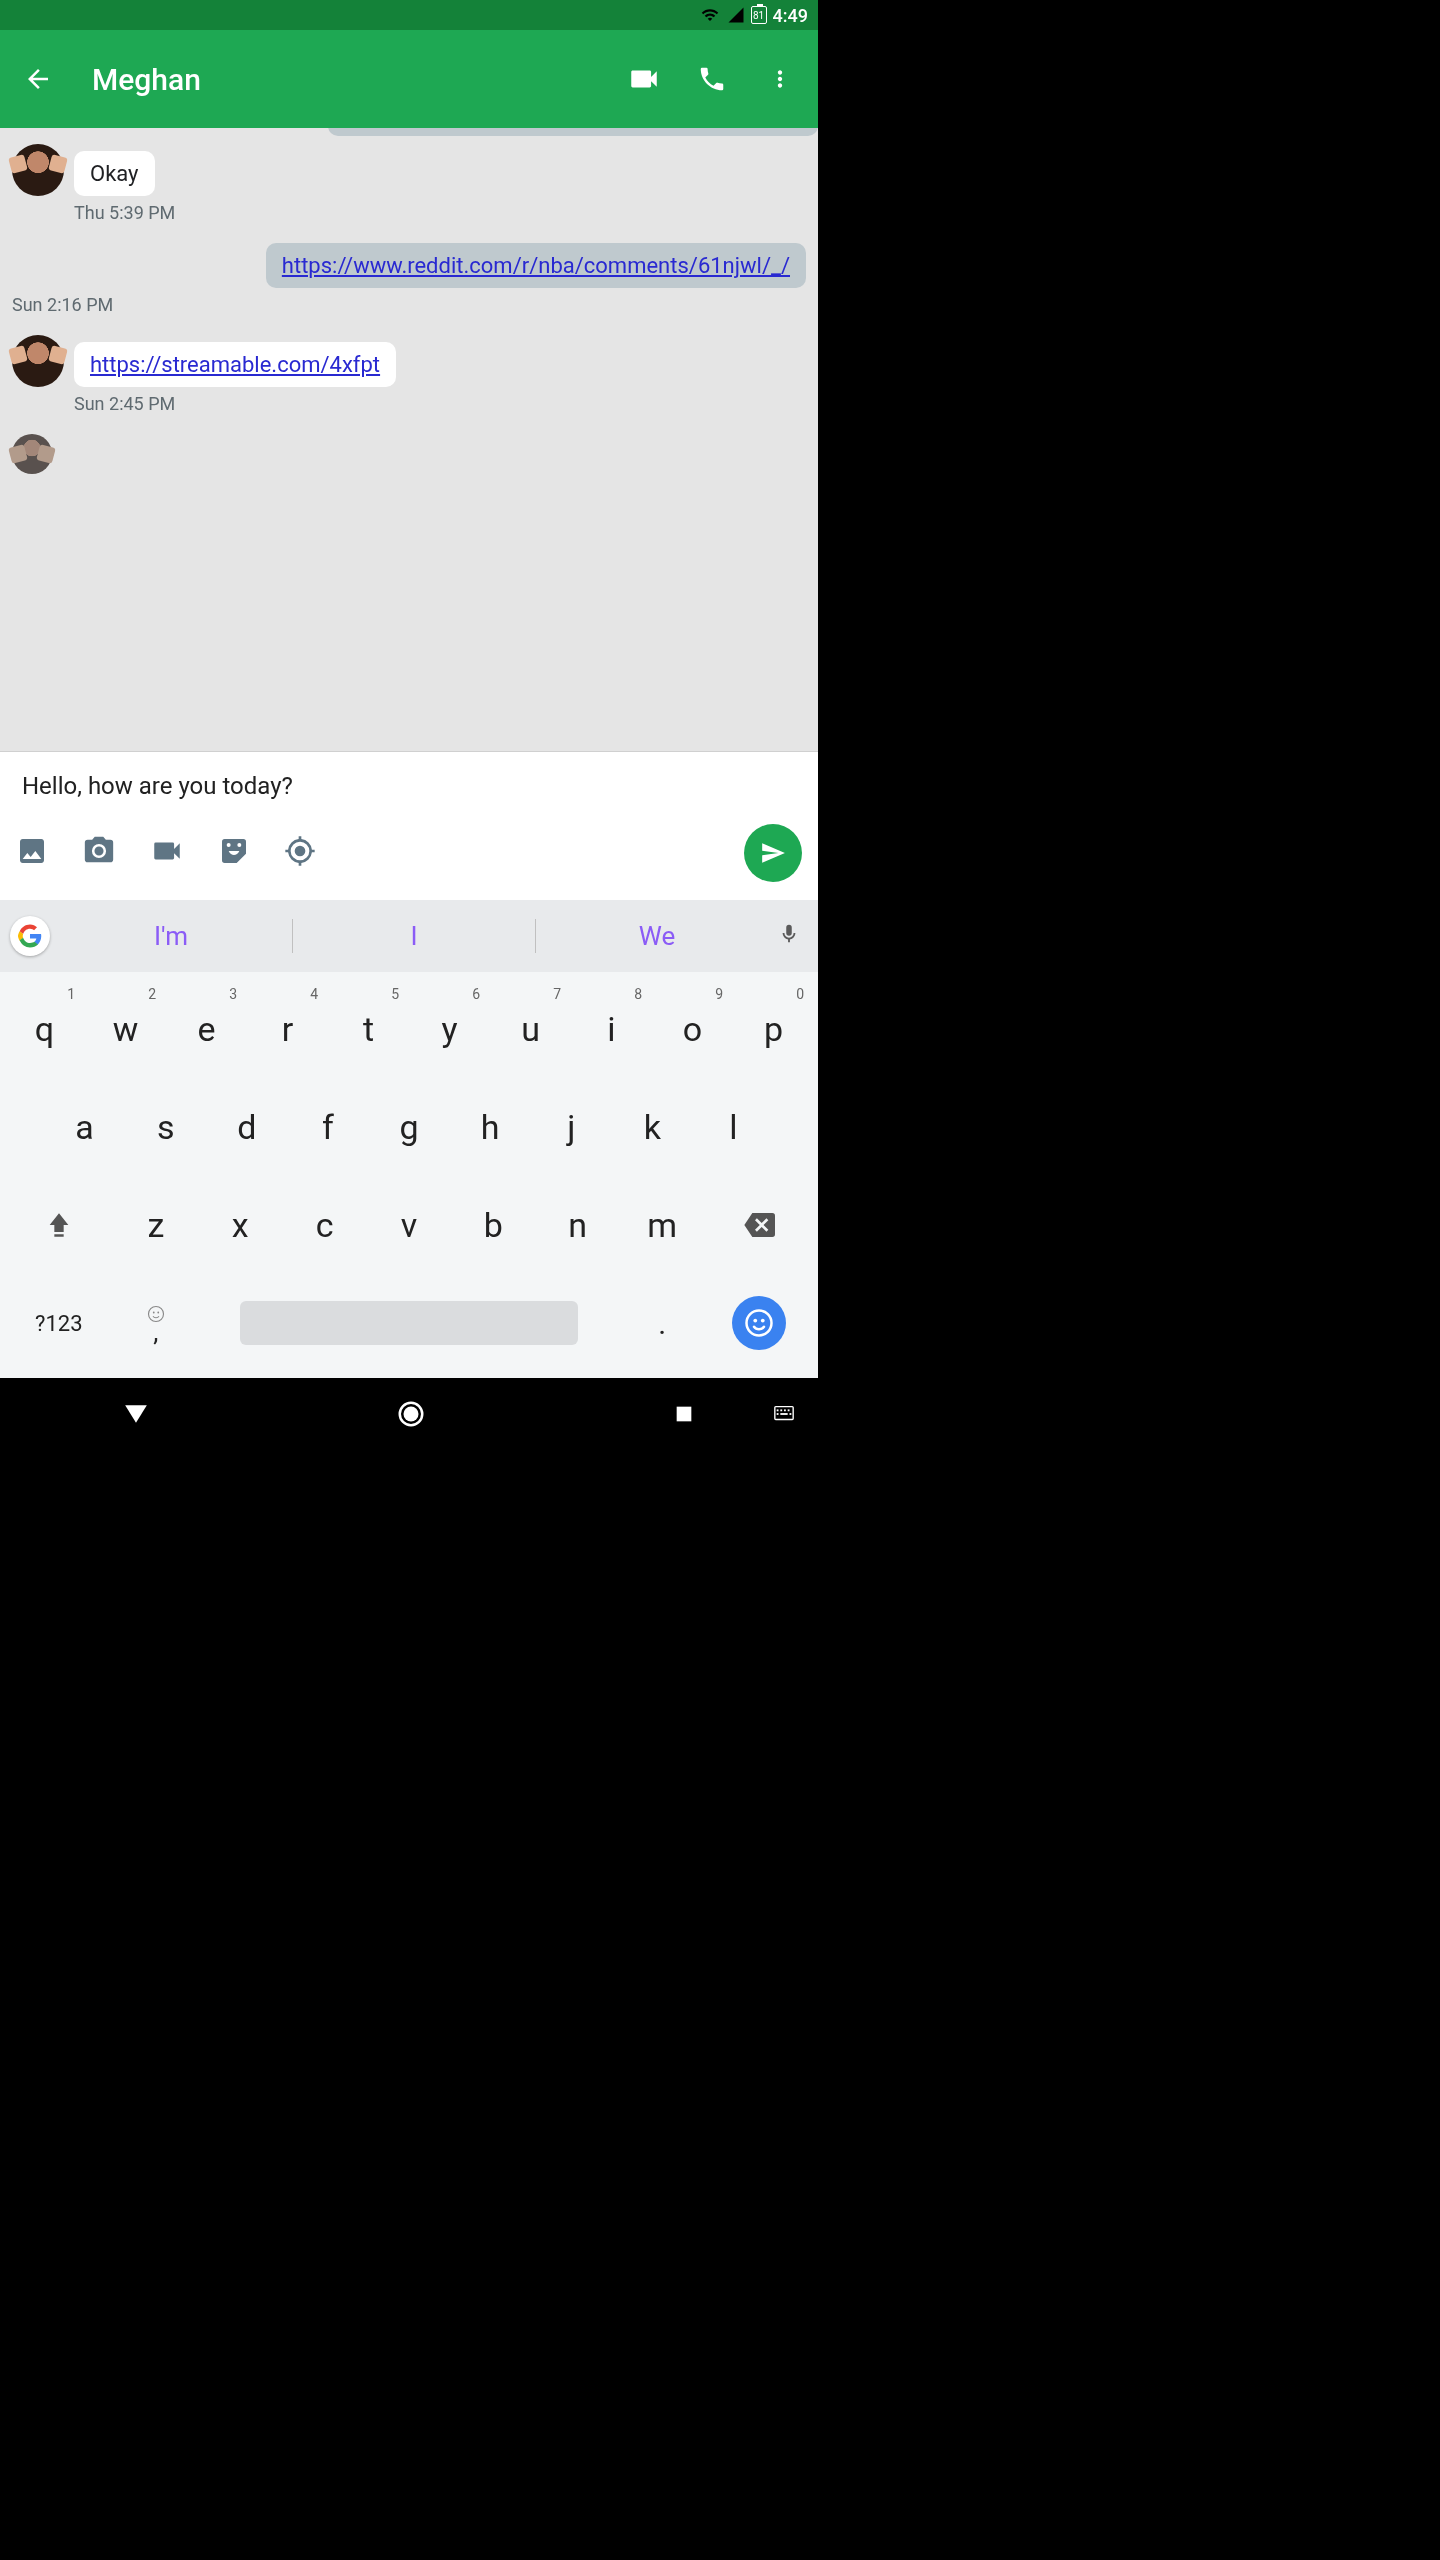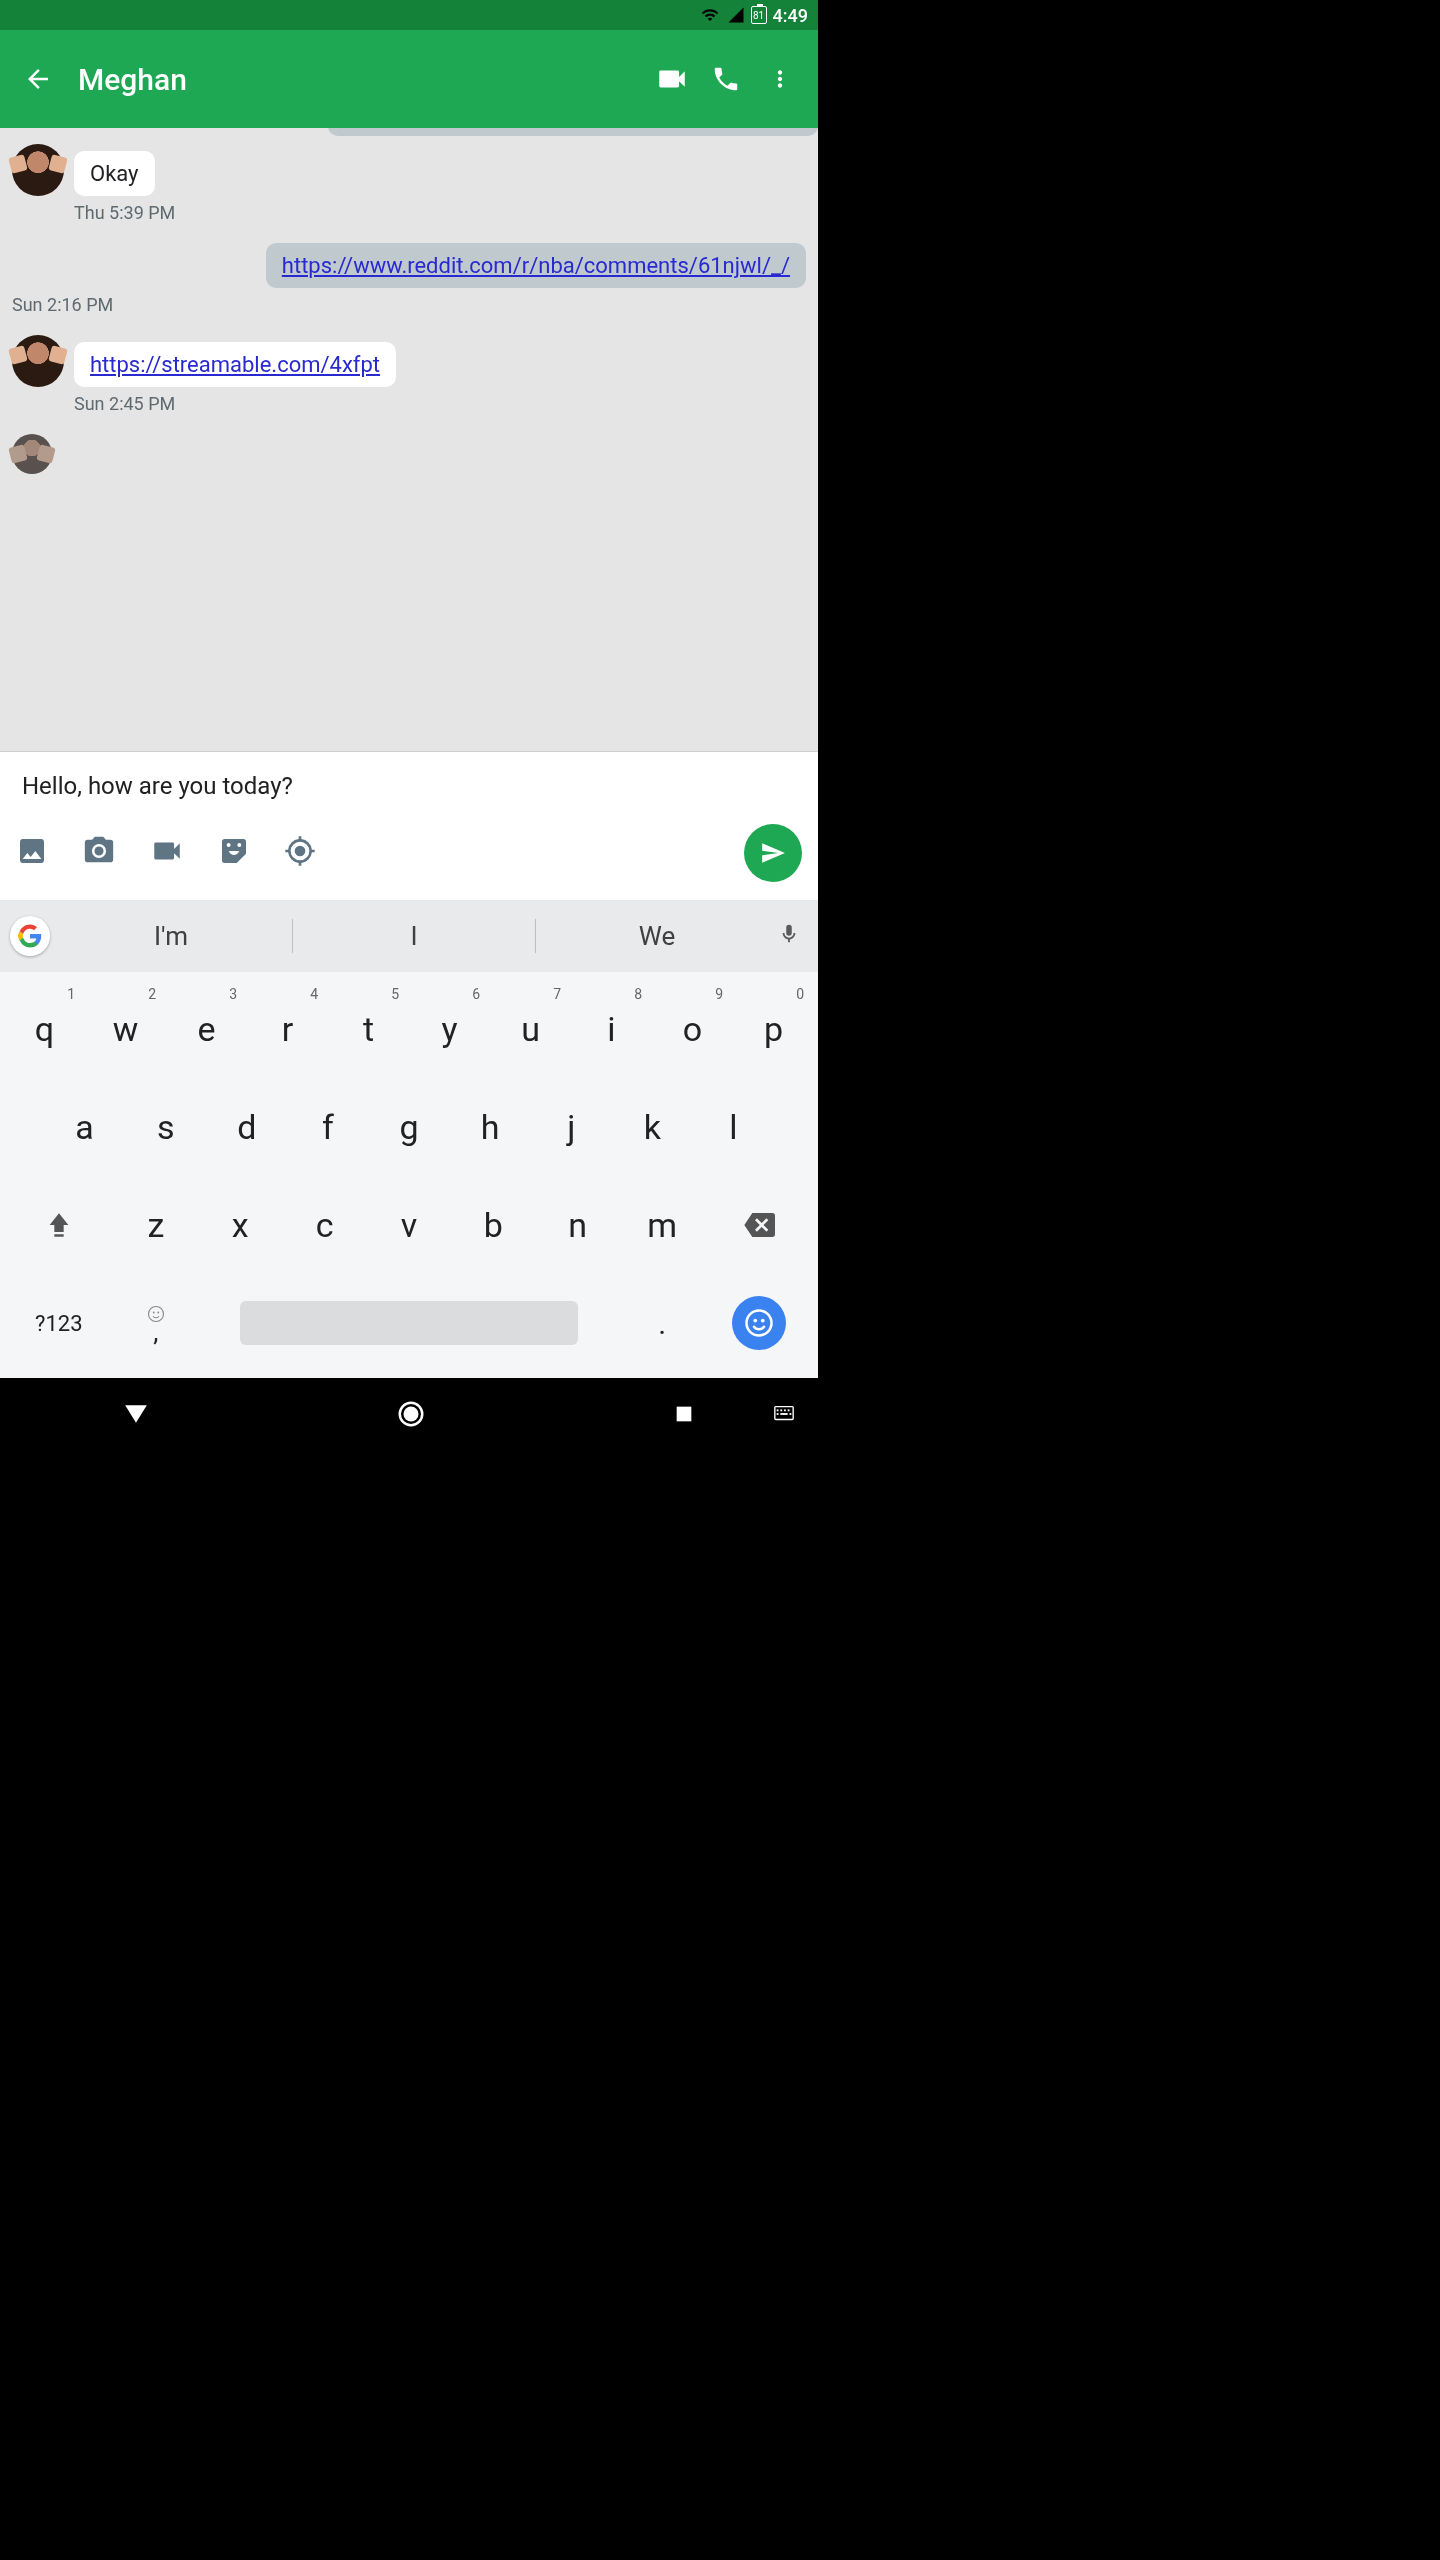--- a/index.html
+++ b/index.html
@@ -3,21 +3,21 @@
 <meta charset="utf-8">
 <style>
   * { box-sizing: border-box; margin: 0; padding: 0; }
   html, body { width: 818px; height: 1454px; font-family: Roboto, Arial, sans-serif; background: #000; overflow: hidden; }
   .screen { width: 818px; height: 1454px; display: flex; flex-direction: column; }
 
   .status-bar { height: 30px; background: #148239; display: flex; align-items: center; justify-content: flex-end; padding: 0 10px; gap: 6px; color: #fff; font-size: 18px; }
   .status-bar .battery-box { border:1.5px solid #fff; width:16px; height:18px; font-size:10px; display:flex; align-items:center; justify-content:center; border-radius:2px; position:relative; }
   .status-bar .battery-box::before { content:""; position:absolute; top:-3px; left:5px; width:6px; height:2px; background:#fff; }
 
-  .app-bar { height: 98px; background: #1ea853; display: flex; align-items: center; padding: 0 16px; gap: 10px; color:#fff; }
+  .app-bar { height: 98px; background: #1ea853; display: flex; align-items: center; padding: 0 16px; gap: 24px; color:#fff; }
   .app-bar .title { font-size: 30px; font-weight: 500; flex:1; margin-left: 8px; }
   .app-bar svg { fill:#fff; }
   .icon-btn { width:44px; height:44px; display:flex; align-items:center; justify-content:center; }
 
   .chat { flex:1; background:#e5e5e5; padding: 16px 12px 10px 12px; overflow:hidden; position:relative; }
   .chat .row { display:flex; margin-bottom:6px; align-items:flex-end; }
   .avatar { width:52px; height:52px; border-radius:50%; background:#2a1a12 radial-gradient(circle at 50% 35%, #c0876a 0 25%, #2a1a12 26%); margin-right:10px; flex:none; position:relative; }
   .avatar::before, .avatar::after { content:""; position:absolute; width:16px; height:16px; background:#e0b090; border-radius:3px; top:12px; }
   .avatar::before{ left:-2px; transform:rotate(-15deg);} .avatar::after{ right:-2px; transform:rotate(15deg);}
   .avatar.dim { filter: brightness(0.7) opacity(0.7); width:40px; height:40px; margin-top:10px;}
@@ -34,21 +34,21 @@
   .compose { background:#fff; border-top:1px solid #d0d0d0; }
   .compose-text { padding:20px 22px 24px 22px; font-size:24px; color:#212121; }
   .compose-row { display:flex; align-items:center; padding:0 16px 18px 16px; gap:34px; }
   .compose-row svg { fill:#5f7584; }
   .send-fab { margin-left:auto; width:58px; height:58px; border-radius:50%; background:#1ea853; display:flex; align-items:center; justify-content:center; }
   .send-fab svg { fill:#fff; }
 
   .kbd { background:#eceff1; }
   .sugg { height:72px; display:flex; align-items:center; padding:0 10px; background:#e8eaec; }
   .g-logo { width:40px; height:40px; border-radius:50%; background:#fff; display:flex; align-items:center; justify-content:center; box-shadow:0 1px 3px rgba(0,0,0,.3); }
-  .sugg .word { flex:1; text-align:center; font-size:26px; color:#404040; }
+  .sugg .word { flex:1; text-align:center; font-size:26px; color:#8b5cf6; }
   .sugg .sep { width:1px; height:34px; background:#c0c0c0; }
   .mic { width:30px; }
 
   .key-rows { background:#f4f6f7; padding:8px 4px 6px 4px; position:relative; }
   .krow { display:flex; }
   .key { flex:1; height:98px; display:flex; align-items:center; justify-content:center; font-size:34px; color:#222; position:relative; }
   .key .hint { position:absolute; top:6px; right:10px; font-size:14px; color:#666; }
   .krow.mid { padding:0 40px; }
   .krow.bot { padding:0 0px; }
   .shift, .bksp { flex:1.3; }

